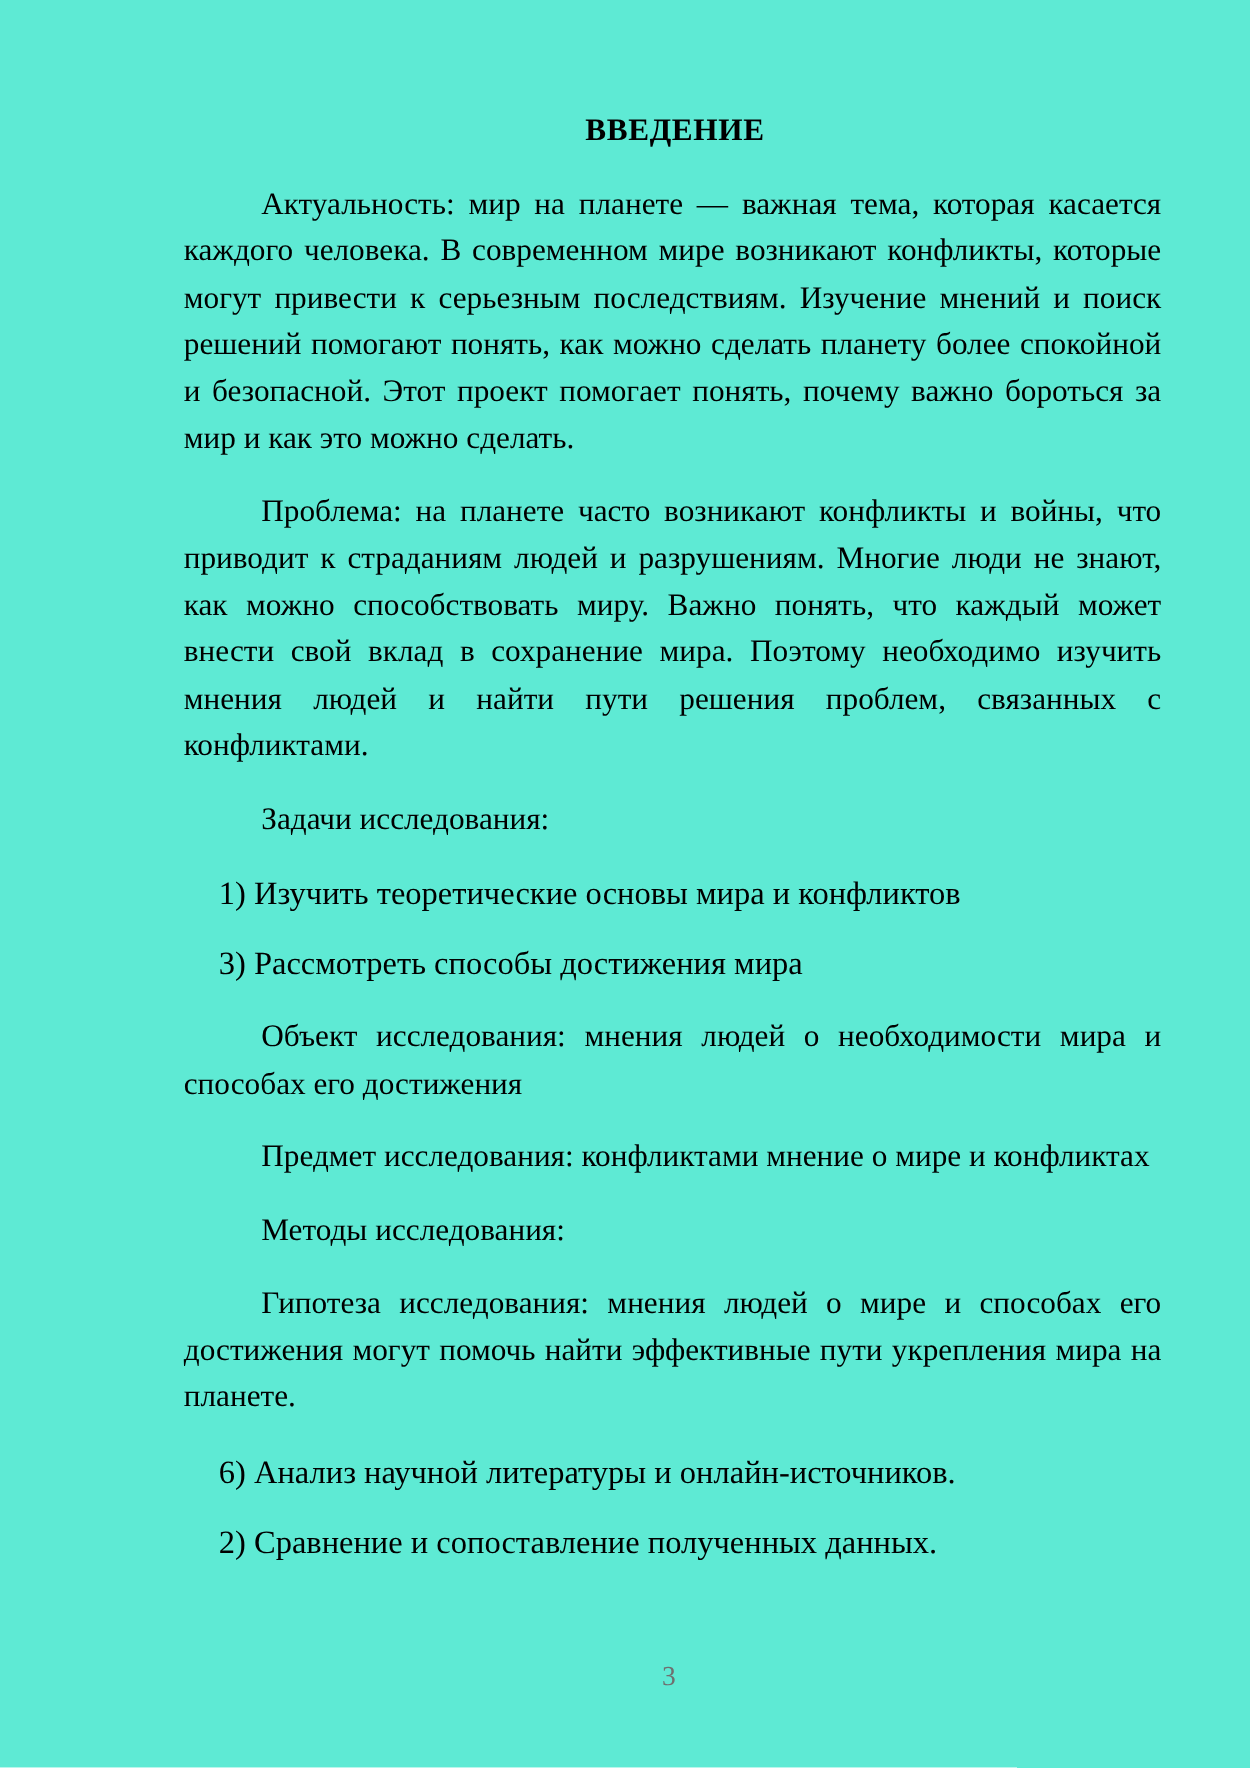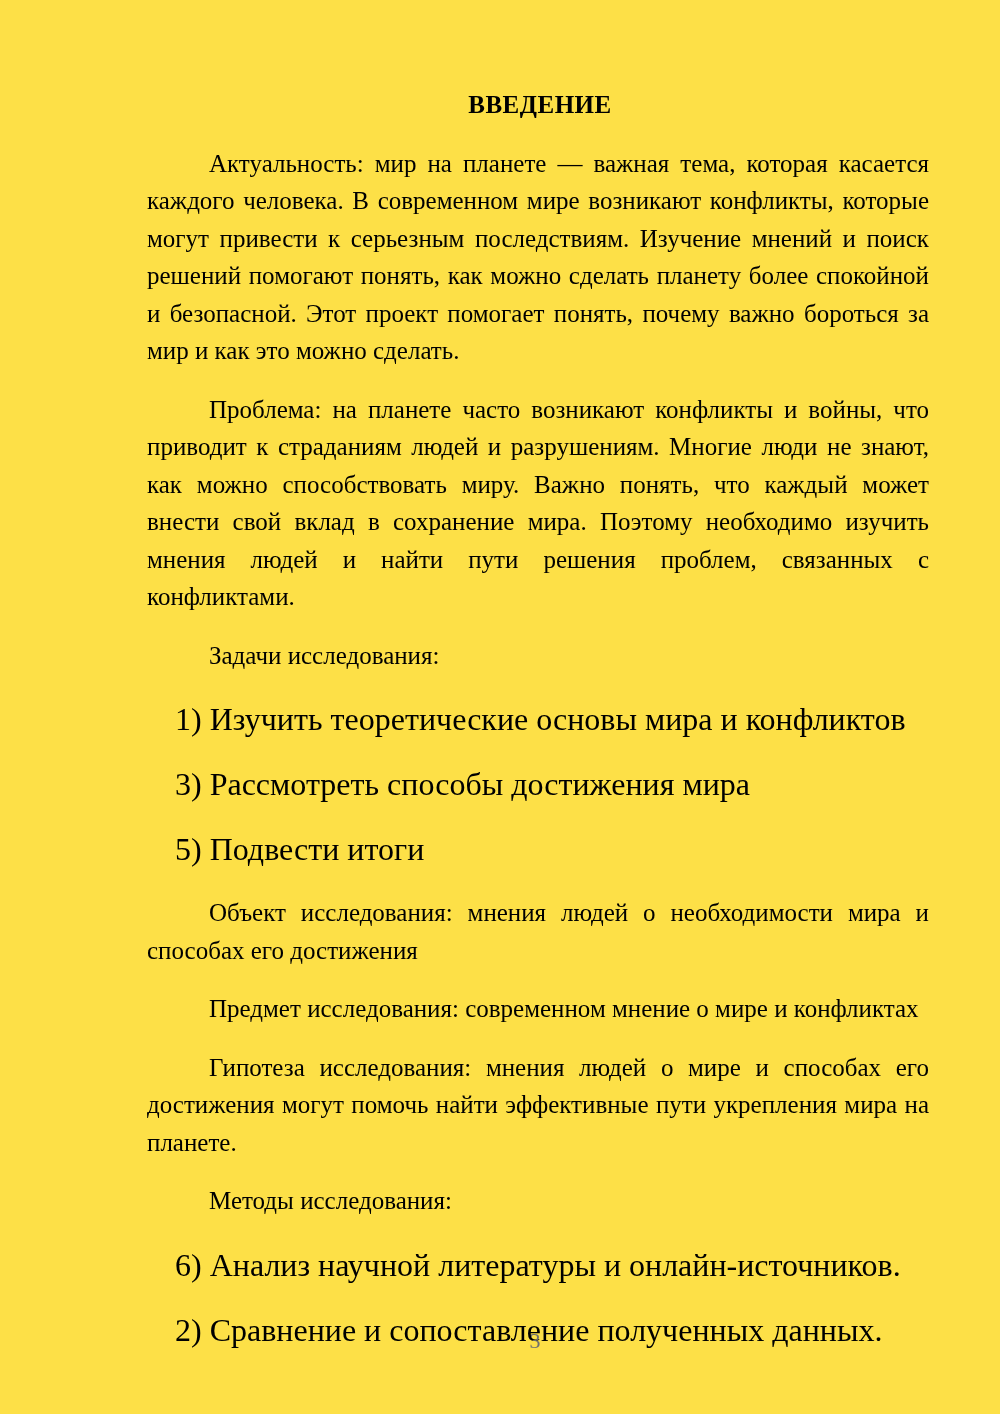--- a/index.html
+++ b/index.html
@@ -6,21 +6,21 @@
   html, body {
     margin: 0;
     padding: 0;
     background: #ffffff;
   }
   .page {
     position: relative;
     width: 1000px;
     height: 1414px;
     margin: 0 auto;
-    background: #fde047;
+    background: #5eead4;
     font-family: "Liberation Serif", "DejaVu Serif", serif;
     color: #000000;
     box-sizing: border-box;
     overflow: hidden;
   }
   .content {
     position: absolute;
     left: 143px;
     top: 86px;
     width: 790px;
@@ -37,21 +37,21 @@
   .para {
     font-size: 25px;
     line-height: 1.5;
     text-align: justify;
     text-indent: 62px;
     margin: 4px;
     padding-top: 17px;
     hyphens: none;
   }
   .list-item {
-    font-size: 32px;
+    font-size: 26px;
     line-height: 1.5;
     text-align: left;
     text-indent: 0;
     margin: 0;
     padding-top: 17px;
     padding-left: 32px;
   }
   .page-number {
     position: absolute;
     left: 0;
@@ -75,29 +75,28 @@
 
     <p class="para">Актуальность: мир на планете — важная тема, которая касается каждого человека. В современном мире возникают конфликты, которые могут привести к серьезным последствиям. Изучение мнений и поиск решений помогают понять, как можно сделать планету более спокойной и безопасной. Этот проект помогает понять, почему важно бороться за мир и как это можно сделать.</p>
 
     <p class="para">Проблема: на планете часто возникают конфликты и войны, что приводит к страданиям людей и разрушениям. Многие люди не знают, как можно способствовать миру. Важно понять, что каждый может внести свой вклад в сохранение мира. Поэтому необходимо изучить мнения людей и найти пути решения проблем, связанных с конфликтами.</p>
 
 
     <p class="para">Задачи исследования:</p>
 
     <p class="list-item">1) Изучить теоретические основы мира и конфликтов</p>
     <p class="list-item">3) Рассмотреть способы достижения мира</p>
-    <p class="list-item">5) Подвести итоги</p>
 
     <p class="para">Объект исследования: мнения людей о необходимости мира и способах его достижения</p>
 
-    <p class="para">Предмет исследования: современном мнение о мире и конфликтах</p>
+    <p class="para">Предмет исследования: конфликтами мнение о мире и конфликтах</p>
+
+    <p class="para">Методы исследования:</p>
 
     <p class="para">Гипотеза исследования: мнения людей о мире и способах его достижения могут помочь найти эффективные пути укрепления мира на планете.</p>
-
-    <p class="para">Методы исследования:</p>
 
     <p class="list-item">6) Анализ научной литературы и онлайн-источников.</p>
     <p class="list-item">2) Сравнение и сопоставление полученных данных.</p>
 
   </div>
 
   <div class="page-number">3</div>
 
 </div>
 

